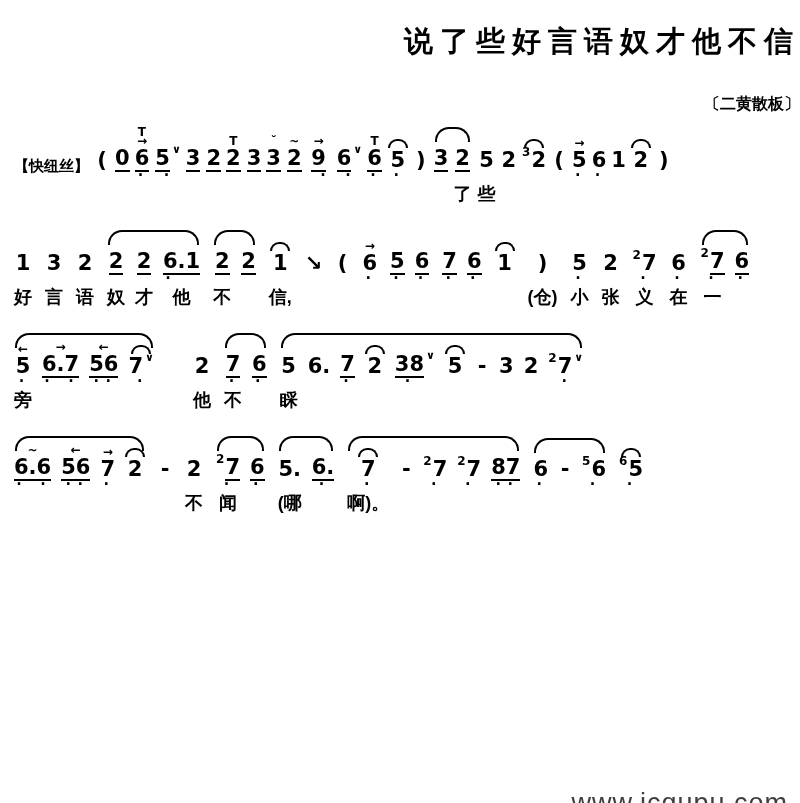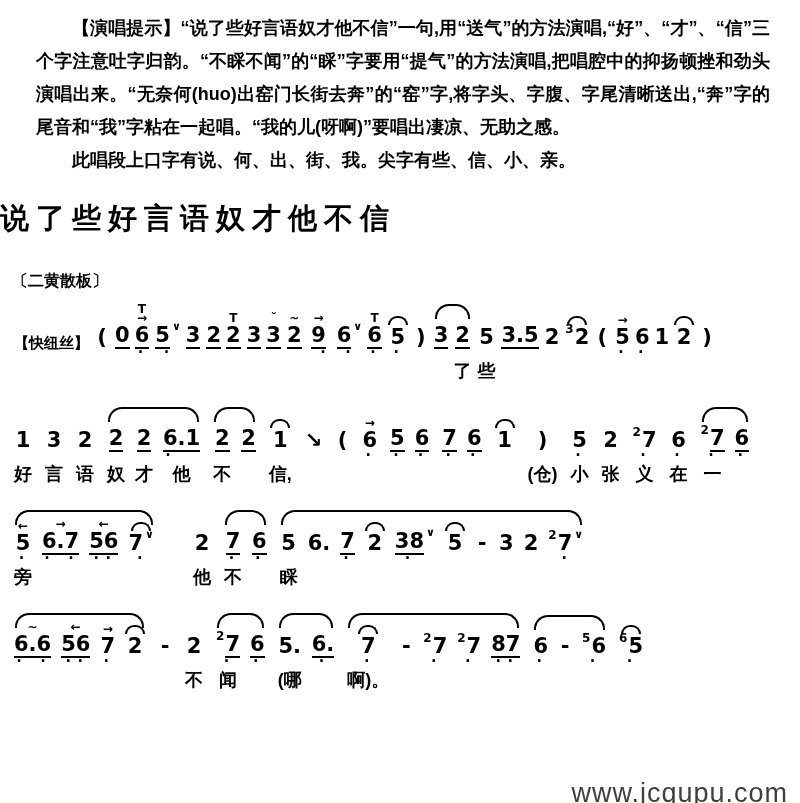--- a/index.html
+++ b/index.html
@@ -3,22 +3,22 @@
 <meta charset="utf-8">
 <style>
   html,body{margin:0;padding:0;}
   body{width:800px;height:803px;background:#ffffff;color:#000;
        font-family:"Liberation Sans",sans-serif;overflow:hidden;position:relative;}
   .page{position:relative;width:800px;height:803px;}
   .header-title{margin:16px 0 0 62px;font-size:22px;font-weight:bold;letter-spacing:1px;}
   .tips{margin:12px 30px 0 36px;}
   .tips p{margin:0;text-indent:2em;font-size:18px;line-height:33px;font-weight:bold;
           text-align:justify;}
-  .song-title{margin-top:22px;text-align:left;font-size:29px;font-weight:bold;letter-spacing:7px;}
-  .banban{margin:32px 0 0 12px;font-size:16px;font-weight:bold;}
+  .song-title{margin-top:22px;text-align:right;font-size:29px;font-weight:bold;letter-spacing:7px;}
+  .banban{margin:32px 0 0 0;font-size:16px;font-weight:bold;text-align:right;}
   .score{margin-left:14px;}
   .mline{display:flex;align-items:flex-end;margin-top:26px;column-gap:13px;flex-wrap:nowrap;}
   .mline.first{margin-top:14px;}
   .mline.tight{column-gap:6px;}
   .mlabel{font-weight:bold;font-size:15px;padding-bottom:30px;white-space:nowrap;text-align:right;}
   .grp{display:inline-flex;column-gap:10px;position:relative;align-items:flex-end;}
   .tight .grp{column-gap:5px;}
   .grp.arc::before{content:"";position:absolute;left:1px;right:1px;top:-2px;height:13px;
                    border:2.5px solid #000;border-bottom:none;border-radius:14px 14px 0 0;}
   .note{display:flex;flex-direction:column;align-items:center;min-width:14px;}
@@ -35,24 +35,20 @@
   .lrow{height:24px;line-height:24px;font-size:18px;font-weight:bold;white-space:pre;margin-top:1px;}
   .watermark{position:absolute;right:12px;bottom:6px;font-size:27px;color:#3f3f3f;
              letter-spacing:1px;}
 </style>
 </head>
 <body>
 
 <div class="page">
 
 
-  <div class="tips">
-    <p><span>【演唱提示】</span><span>“说了些好言语奴才他不信”一句,用“送气”的方法演唱,“好”、“才”、“信”三个字注意吐字归韵。“不睬不闻”的“睬”字要用“提气”的方法演唱,把唱腔中的抑扬顿挫和劲头演唱出来。“无奈何(huo)出窑门长街去奔”的“窑”字,将字头、字腹、字尾清晰送出,“奔”字的尾音和“我”字粘在一起唱。“我的儿(呀啊)”要唱出凄凉、无助之感。</span></p>
-    <p>此唱段上口字有说、何、出、街、我。尖字有些、信、小、亲。</p>
-  </div>
 
   <div class="song-title">说了些好言语奴才他不信</div>
 
   <div class="banban">〔二黄散板〕</div>
 
   <div class="score">
       <div class="mline first tight">
         <span class="mlabel">【快纽丝】</span>
         <div class="grp">
           <div class="note">
@@ -195,28 +191,20 @@
           <div class="note">
             <div class="orow"></div>
             <div class="nrow"><span class="digits">5</span></div>
             <div class="drow"></div>
             <div class="lrow">些</div>
           </div>
         </div>
         <div class="grp">
           <div class="note">
             <div class="orow"></div>
-            <div class="nrow"><span class="digits ul">3.5</span></div>
-            <div class="drow"></div>
-            <div class="lrow"></div>
-          </div>
-        </div>
-        <div class="grp">
-          <div class="note">
-            <div class="orow"></div>
             <div class="nrow"><span class="digits">2</span></div>
             <div class="drow"></div>
             <div class="lrow"></div>
           </div>
         </div>
         <div class="grp">
           <div class="note">
             <div class="orow">
               <span class="hat"></span>
             </div>

